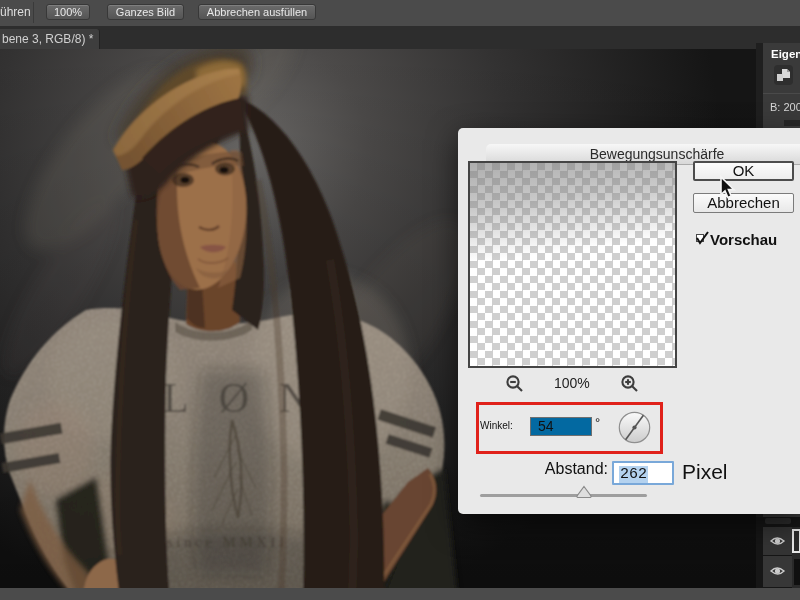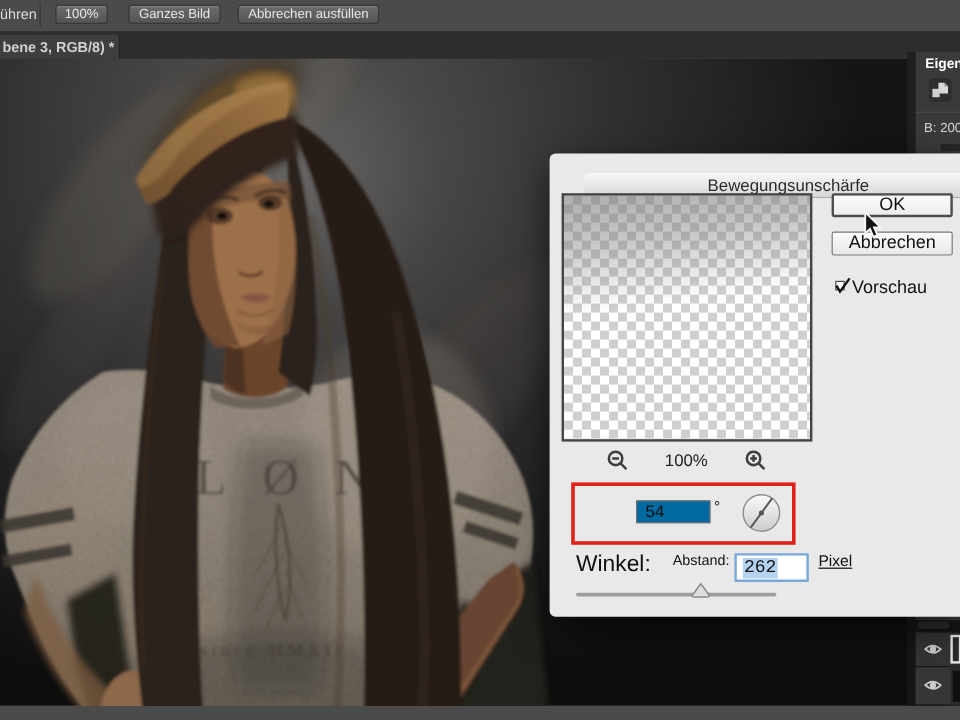--- a/index.html
+++ b/index.html
@@ -12,21 +12,21 @@
   #toolbar { left:0; top:0; width:800px; height:26px; background:#4b4b4b; }
   #toolbar .lbl { left:0; top:5px; color:#dedede; font-size:12px; }
   #toolbar .sep { left:33px; top:2px; width:1px; height:21px; background:#3a3a3a; }
   .tbtn { position:absolute; top:4px; height:16px; background:linear-gradient(#6b6b6b,#555555);
     border:1px solid #383838; border-radius:3px; color:#e8e8e8; font-size:11px;
     text-align:center; line-height:14px; box-shadow:inset 0 1px 0 rgba(255,255,255,.14); }
 
   
   #tabbar { left:0; top:26px; width:800px; height:23px; background:#2d2d2d; }
   #tab1 { left:0; top:3px; width:100px; height:20px; background:#3e3e3e;
-    border-right:1px solid #222; border-radius:0 3px 0 0; color:#d0d0d0; font-size:12px; font-weight:bold;
+    border-right:1px solid #222; border-radius:0 3px 0 0; color:#d0d0d0; font-size:12px; font-weight:normal;
     line-height:20px; padding-left:2px; }
 
   
   #rsep { left:756px; top:43px; width:7px; height:557px; background:#1f1f1f; }
   #props { left:763px; top:43px; width:37px; height:480px; background:#3a3a3a; }
   #props .hd { left:8px; top:5px; color:#fff; font-weight:bold; font-size:11.5px; white-space:nowrap; }
   #props .ico { left:11px; top:22px; width:19px; height:20px; background:#2e2e2e;
     border-radius:4px; }
   #props .ln { left:0; top:50px; width:37px; height:1px; background:#4a4a4a; }
   #props .b200 { left:7px; top:58px; color:#d6d6d6; font-size:11px; white-space:nowrap; }
@@ -47,33 +47,33 @@
       conic-gradient(#cfcfcf 25%, #ffffff 25% 50%, #cfcfcf 50% 75%, #ffffff 75%);
     background-size:100% 100%, 15px 15px; }
   #okbtn { left:235px; top:33px; width:101px; height:20px;
     background:linear-gradient(#fbfbfb,#ededed); border:2px solid #4c4c4c;
     border-radius:2px; text-align:center; font-size:15px; color:#111; line-height:16px; }
   #cancelbtn { left:235px; top:65px; width:101px; height:20px;
     background:linear-gradient(#fbfbfb,#e8e8e8); border:1px solid #7b7b7b;
     border-radius:2px; text-align:center; font-size:15px; color:#111; line-height:18px; }
   #chk { left:238px; top:106px; width:8px; height:8px; background:#fff;
     border:1.5px solid #4a4a4a; }
-  #chklbl { left:252px; top:103px; font-size:15px; color:#111; }
+  #chklbl { left:252px; top:103px; font-size:15px; color:#111;font-weight:bold; }
   #pct { left:96px; top:247px; font-size:14px; color:#222; }
   #redbox { left:18px; top:274px; width:187px; height:52px; border:3px solid #e0211a; }
-  #wlbl { left:22px; top:292px; font-size:19px; color:#111;margin-top:40px; }
+  #wlbl { left:22px; top:292px; font-size:10px; color:#111; }
   #winp { left:72px; top:289px; width:62px; height:19px; background:#0369a1;
     border:1.5px solid #6f6f6f; font-size:14px; color:#111; padding-left:7px; line-height:16px; }
   #deg { left:137px; top:287px; font-size:13px; color:#111; }
-  #abslbl { left:40px; top:332px; width:110px; text-align:right; font-size:12px; color:#111; }
+  #abslbl { left:40px; top:332px; width:110px; text-align:right; font-size:16px; color:#111; }
   #ainp { left:154px; top:333px; width:62px; height:24px; background:#fff;
     border:2px solid #79a8d9; border-radius:1px; font-size:15px; color:#111;
     padding-left:5px; line-height:19px; }
   #ainp span { background:#b4d2ef; padding:0 1px;font-family:Liberation Mono, monospace; }
-  #pxlbl { left:224px; top:332px; font-size:13px; color:#111;text-decoration:underline; }
+  #pxlbl { left:224px; top:332px; font-size:21px; color:#111; }
   #slider { left:22px; top:366px; width:167px; height:3px; background:#9e9e9e;
     border-radius:2px; }
 </style>
 </head>
 <body>
 <div id="stage">
 
   <svg class="abs" style="left:0;top:49px" width="800" height="551" viewBox="0 49 800 551" preserveAspectRatio="none">
     <defs>
       <radialGradient id="bg" cx="250" cy="150" r="470" gradientUnits="userSpaceOnUse">

